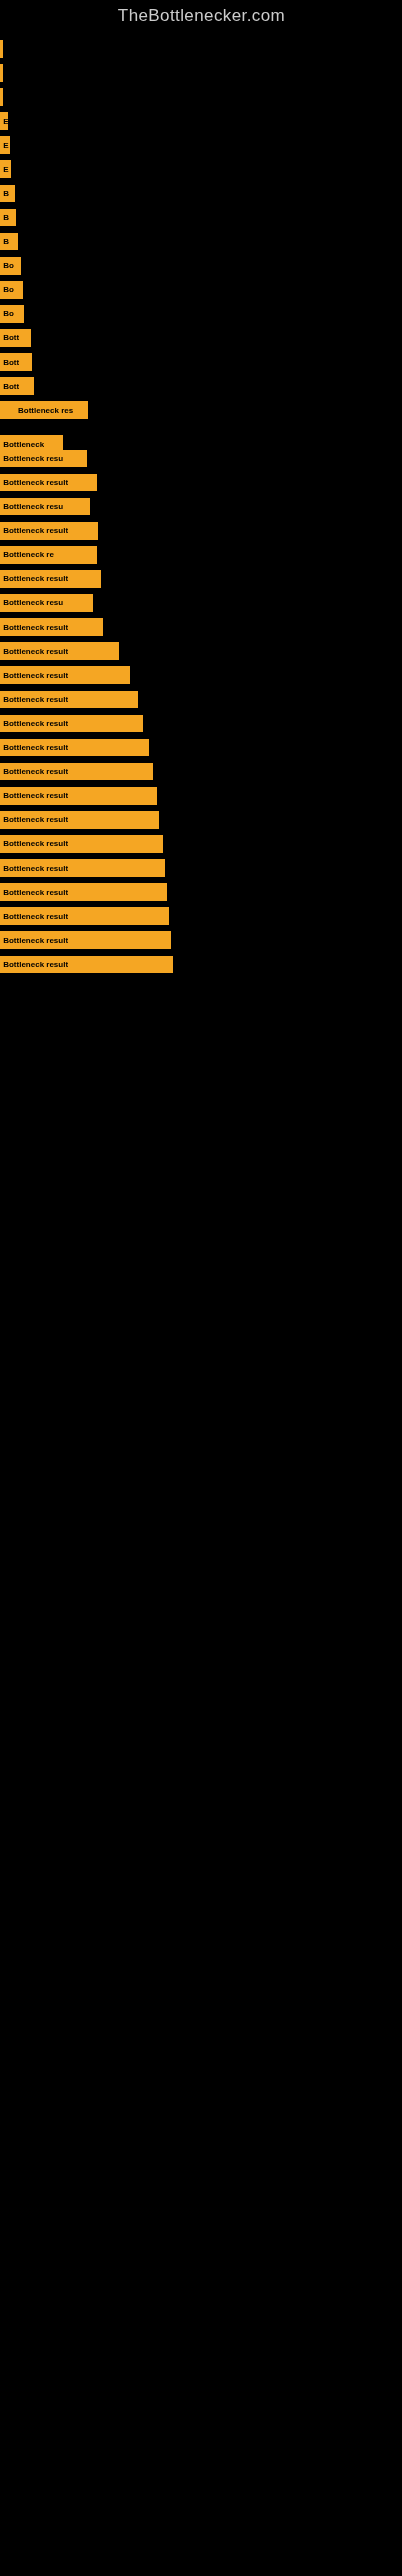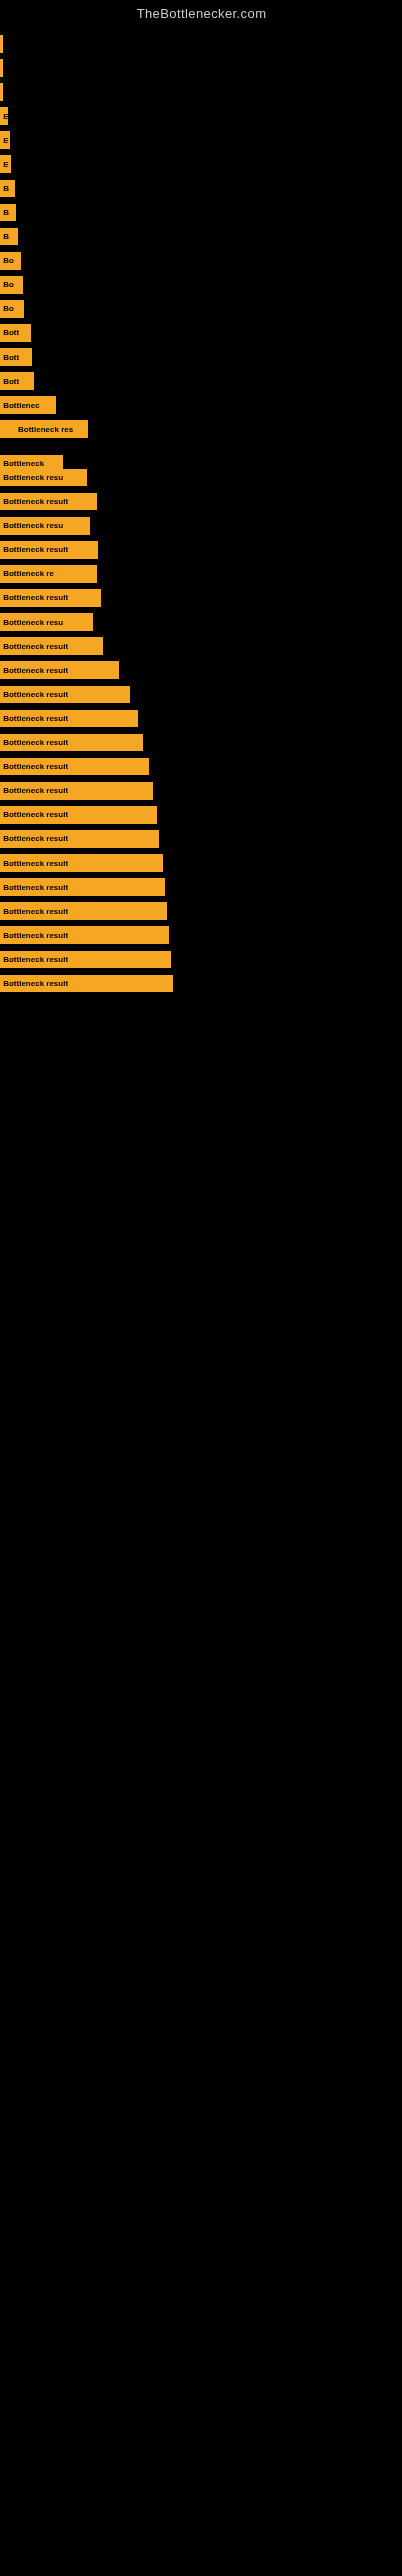--- a/index.html
+++ b/index.html
@@ -9,21 +9,21 @@
     }
     body {
       background-color: #000;
       width: 403px;
       min-height: 2576px;
       font-family: Arial, sans-serif;
       position: relative;
     }
     .site-title {
       color: #ccc;
-      font-size: 13px;
+      font-size: 17px;
       text-align: center;
       padding: 6.4px 0 3.2px 0;
       letter-spacing: 0.4px;
     }
     .bars-container {
       padding: 8px 0 0 0;
       display: flex;
       flex-direction: column;
       gap: 0px;
     }
@@ -124,25 +124,20 @@
       <div class="bar" style="width: 32px;">
         <span class="bar-label">Bott</span>
       </div>
     </div>
     <div class="bar-row">
       <div class="bar" style="width: 34px;">
         <span class="bar-label">Bott</span>
       </div>
     </div>
     <div class="bar-row">
-      <div class="bar" style="width: 56px;">
-        <span class="bar-label">Bottlenec</span>
-      </div>
-    </div>
-    <div class="bar-row">
       <div class="bar" style="width: 88px; justify-content: center;">
         <span class="bar-label">Bottleneck res</span>
       </div>
     </div>
     <div class="bar-row">
       <div class="bar" style="width: 63px; margin-top: 20px;">
         <span class="bar-label">Bottleneck</span>
       </div>
     </div>
     <div class="bar-row">

